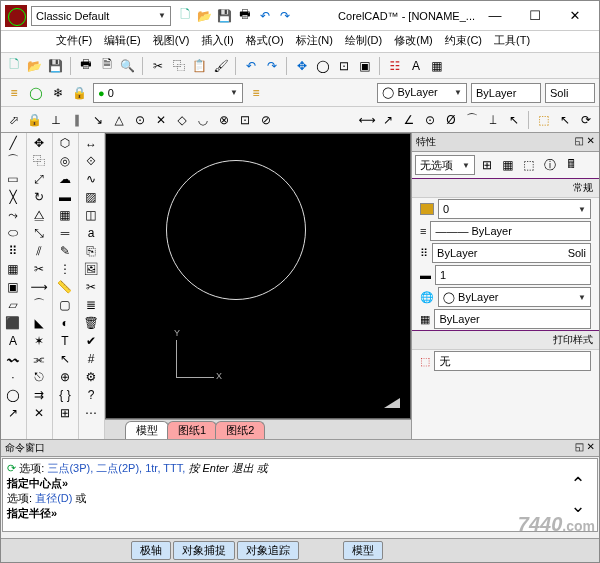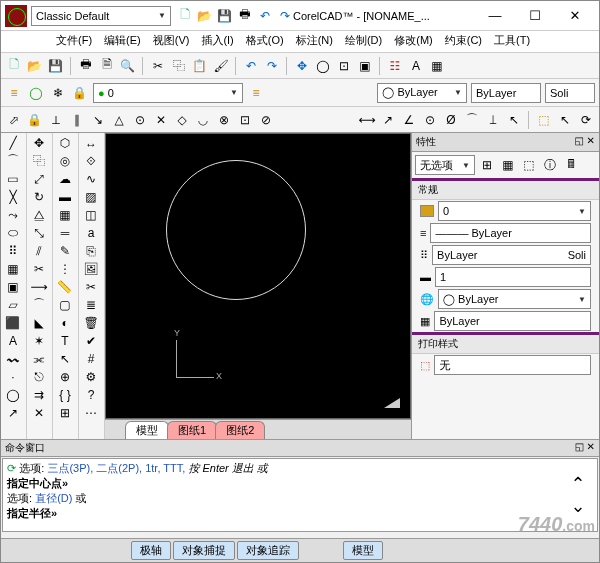--- a/index.html
+++ b/index.html
@@ -4,21 +4,21 @@
 <style>
 html,body{margin:0;padding:0;font-family:"Microsoft YaHei",Arial,sans-serif;font-size:11px;background:#fff;color:#000;}
 *{box-sizing:border-box;}
 .app{width:600px;height:563px;border:1px solid #888;position:relative;overflow:hidden;background:#f0f0f0;}
 .titlebar{height:30px;display:flex;align-items:center;padding:0 4px;background:#fff;border-bottom:1px solid #ccc;}
 .appicon{width:22px;height:22px;background:#8c0d0d;position:relative;margin-right:4px;}
 .appicon::before{content:"";position:absolute;left:3px;top:3px;width:16px;height:16px;border:1px solid #0f0;border-radius:50%;}
 .workspace-sel{width:140px;height:20px;border:1px solid #888;background:#fff;display:flex;align-items:center;padding:0 4px;justify-content:space-between;}
 .tb-icons{display:flex;gap:4px;margin-left:6px;}
 .tb-icons span,.ico{width:16px;height:16px;display:inline-flex;align-items:center;justify-content:center;font-size:12px;}
-.title-text{flex:1;text-align:left;font-size:11px;}
+.title-text{flex:1;text-align:right;font-size:11px;}
 .wbtn{width:40px;height:26px;display:flex;align-items:center;justify-content:center;font-size:13px;}
 .menubar{height:22px;display:flex;padding-left:50px;gap:2px;background:#fff;border-bottom:1px solid #ccc;}
 .menubar span{padding:2px 5px;font-size:11px;}
 .toolbar{display:flex;align-items:center;gap:3px;padding:2px 4px;background:#f5f5f5;border-bottom:1px solid #ccc;height:26px;}
 .tbico{width:18px;height:18px;display:inline-flex;align-items:center;justify-content:center;border:1px solid transparent;font-size:12px;}
 .sep{width:2px;height:18px;border-left:1px solid #bbb;margin:0 2px;}
 .layer-row{display:flex;align-items:center;gap:4px;padding:2px 4px;background:#f5f5f5;border-bottom:1px solid #ccc;height:28px;}
 .combo{border:1px solid #888;background:#fff;height:20px;display:flex;align-items:center;padding:0 4px;justify-content:space-between;}
 .drop-arr{font-size:8px;color:#333;}
 .snap-row{display:flex;align-items:center;gap:3px;padding:2px 4px;background:#f5f5f5;border-bottom:1px solid #999;height:26px;}
@@ -32,21 +32,21 @@
 .ucs-y{position:absolute;left:0;bottom:0;width:1px;height:38px;background:#aaa;}
 .ucs-x{position:absolute;left:0;bottom:0;width:38px;height:1px;background:#aaa;}
 .ucs-lbl{position:absolute;color:#aaa;font-size:9px;}
 .tri{position:absolute;right:10px;bottom:10px;width:16px;height:10px;background:#ccc;clip-path:polygon(0 100%,100% 100%,100% 0);}
 .tabs{height:20px;display:flex;align-items:center;gap:0;background:#ddd;border-top:1px solid #999;padding-left:20px;}
 .tab{padding:1px 10px;border:1px solid #888;border-bottom:none;background:#fca5a5;font-size:11px;border-radius:6px 6px 0 0;margin-right:-2px;}
 .tab.active{background:#fff;}
 .right-panel{width:188px;background:#f5f5f5;border-left:1px solid #999;display:flex;flex-direction:column;overflow:hidden;}
 .panel-title{background:#ddd;padding:2px 4px;font-size:10px;border-bottom:1px solid #999;display:flex;justify-content:space-between;}
 .panel-tb{display:flex;gap:3px;padding:3px;align-items:center;}
-.panel-sect{background:#e8e8e8;padding:2px 6px;font-size:10px;border-top:3px solid #701a75;border-bottom:1px solid #ccc;}
+.panel-sect{background:#e8e8e8;padding:2px 6px;font-size:10px;border-top:1px solid #701a75;border-bottom:1px solid #ccc;text-align:right;}
 .prop-row{display:flex;align-items:center;gap:4px;padding:2px 8px;height:22px;}
 .swatch{width:14px;height:12px;border:1px solid #888;}
 .cmd-area{border-top:1px solid #999;}
 .cmd-title{background:#ddd;padding:1px 4px;font-size:10px;border-bottom:1px solid #999;display:flex;justify-content:space-between;font-family:Liberation Serif, serif;}
 .cmd-body{background:#fff;border:1px solid #999;margin:1px;padding:2px 4px;height:74px;font-size:11px;display:flex;}
 .cmd-text{flex:1;}
 .cmd-text .link{color:#2354c0;}
 .cmd-text b{font-weight:bold;}
 .cmd-caret{width:30px;display:flex;flex-direction:column;align-items:center;justify-content:center;font-size:18px;gap:-4px;}
 .statusbar{position:absolute;left:0;right:0;bottom:0;height:24px;background:#ddd;display:flex;align-items:center;padding:0 4px;gap:2px;border-top:1px solid #999;}

